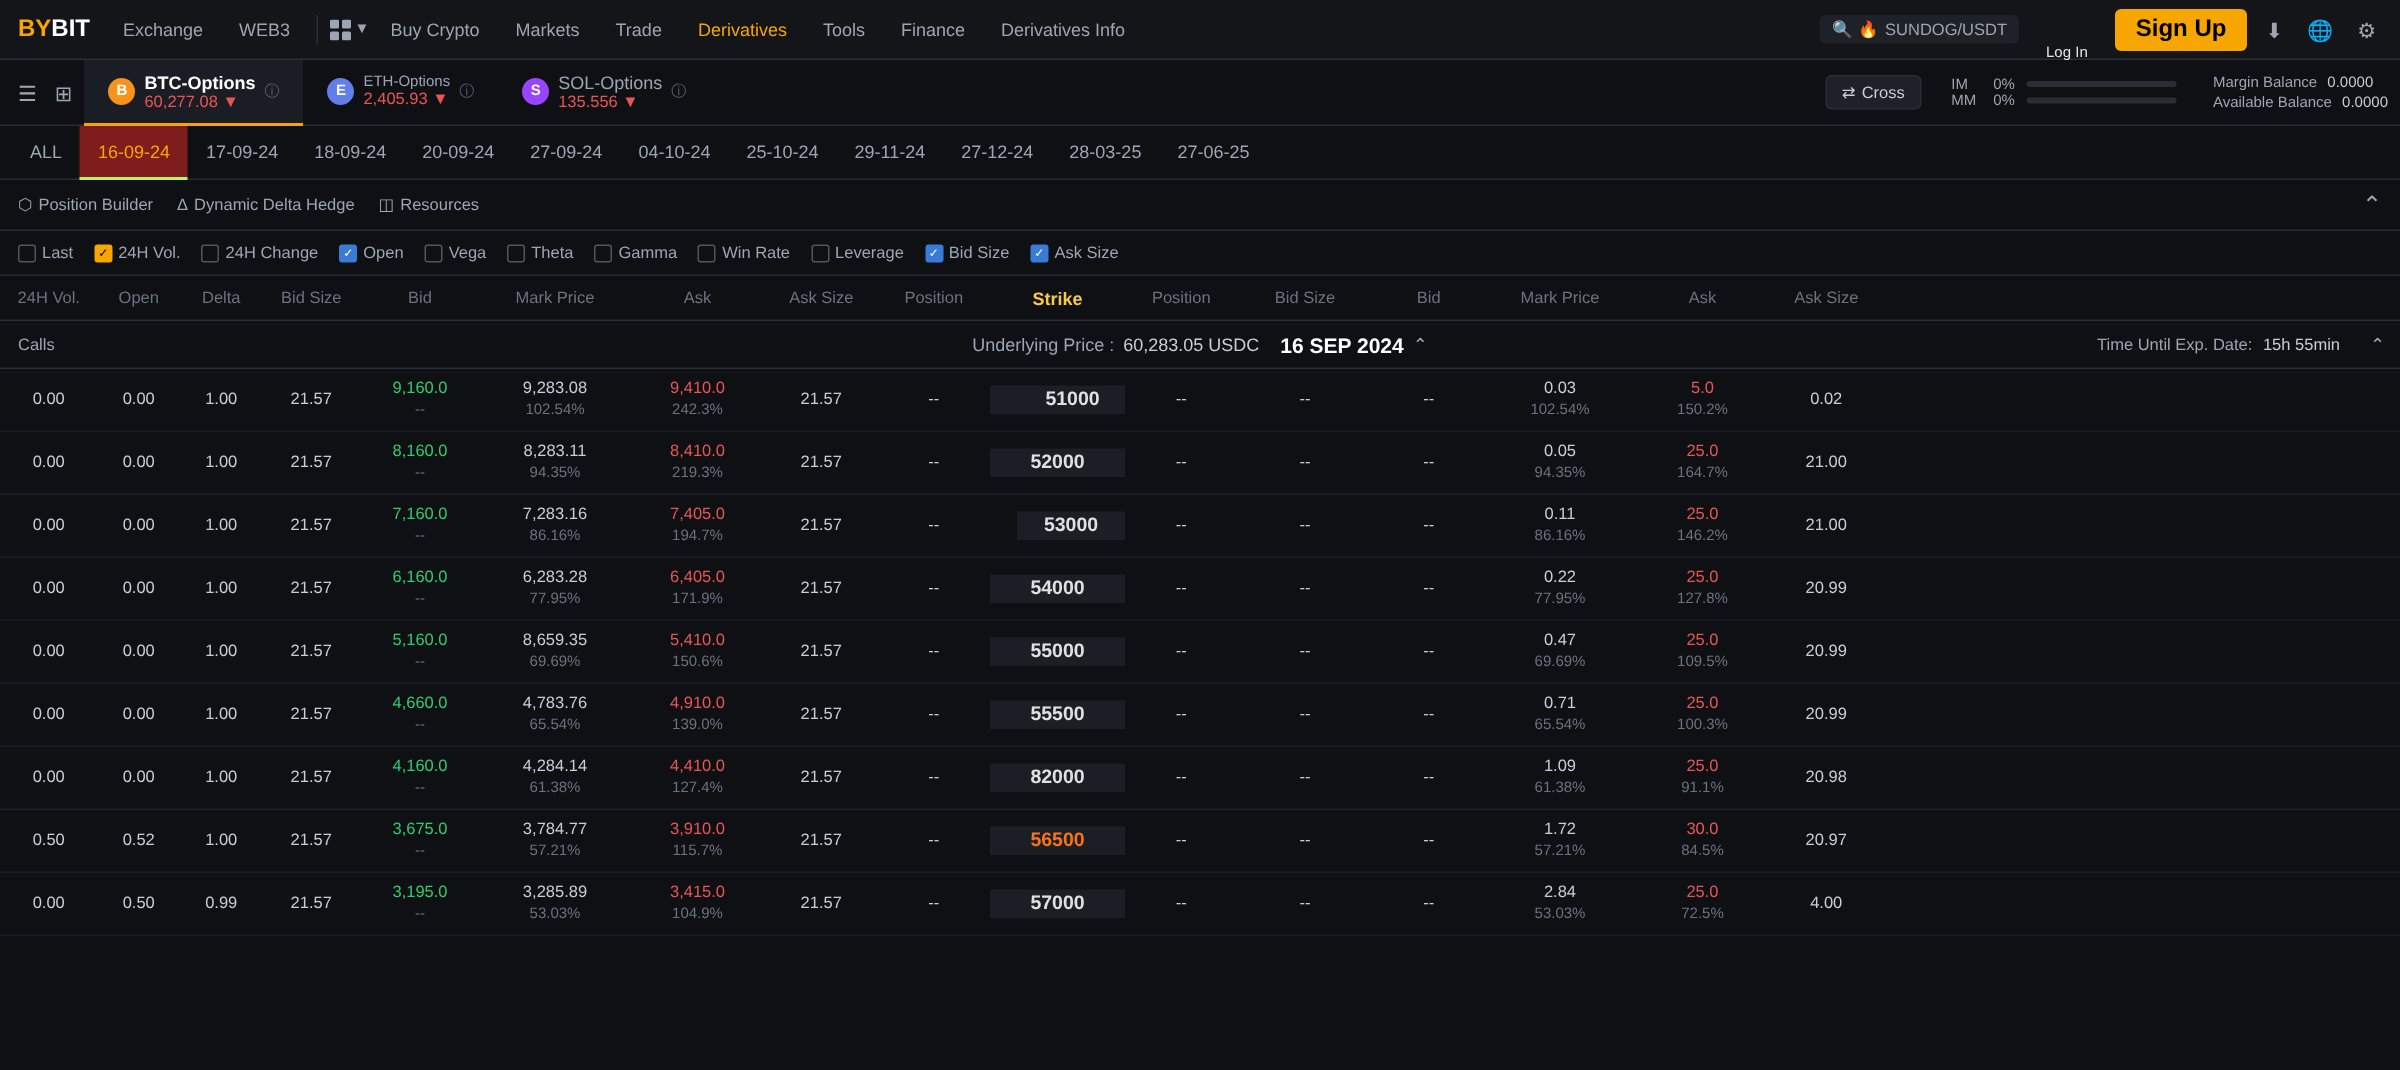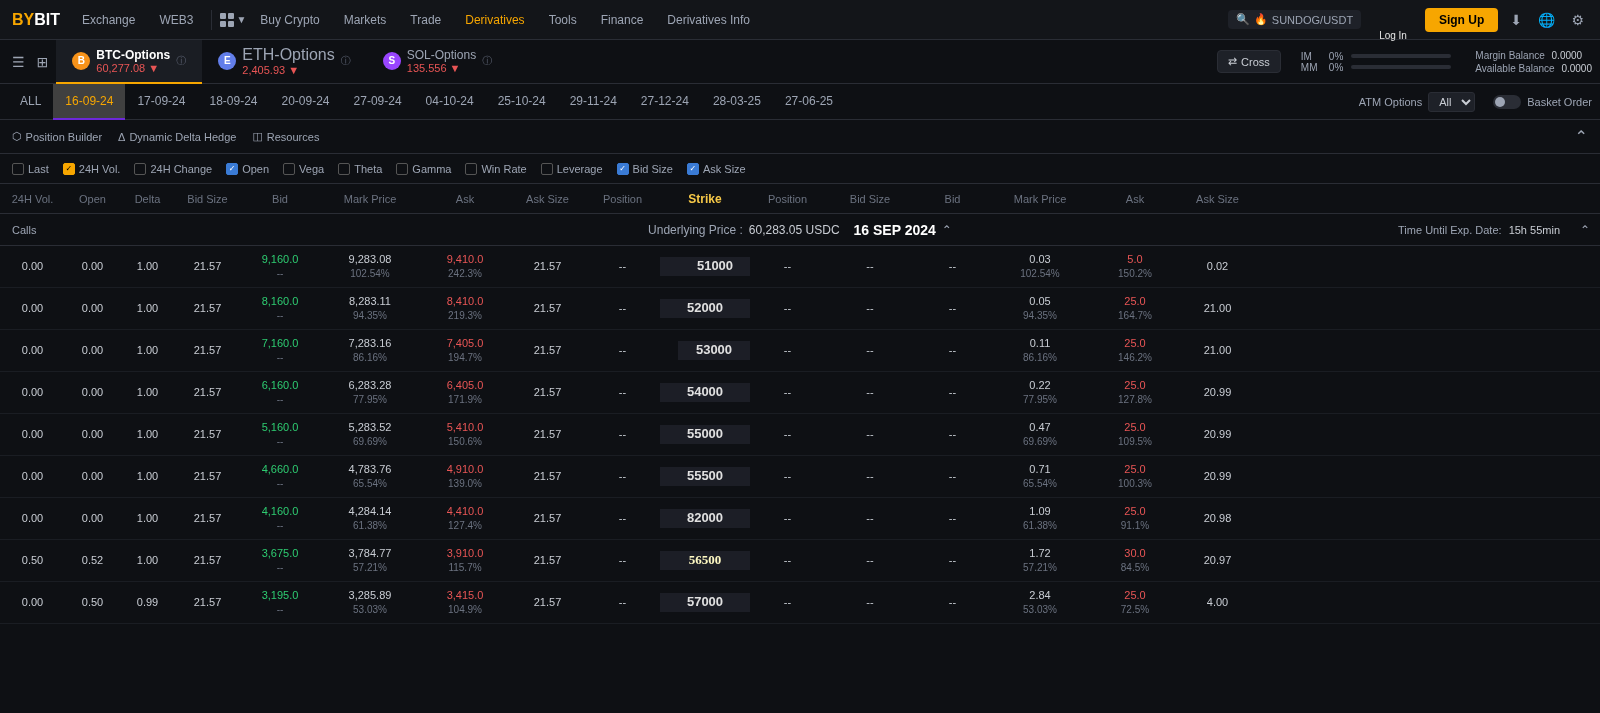--- a/index.html
+++ b/index.html
@@ -8,21 +8,21 @@
     
     .top-nav { display: flex; align-items: center; height: 40px; background: #131519; border-bottom: 1px solid #2a2d35; padding: 0 12px; gap: 4px; }
     .logo { color: #fff; font-weight: 700; font-size: 16px; margin-right: 8px; }
     .logo span { color: #f7a600; }
     .nav-btn { color: #9da5b4; font-size: 12px; padding: 4px 10px; cursor: pointer; border-radius: 4px; background: none; border: none; display: flex; align-items: center; gap: 3px; }
     .nav-divider { width: 1px; height: 20px; background: #2a2d35; margin: 0 4px; }
     .nav-right { margin-left: auto; display: flex; align-items: center; gap: 8px; }
     .search-box { display: flex; align-items: center; background: #1e2128; border-radius: 4px; padding: 3px 8px; gap: 4px; font-size: 11px; color: #9da5b4; }
     .fire-icon { color: #f7a600; }
     .log-in-btn { color: #e5e5e5; font-size: 10px; padding: 4px 10px; cursor: pointer; border: none; background: none; margin-top: 32px; }
-    .sign-up-btn { background: #f7a600; color: #000; font-size: 12px; padding: 5px 14px; border-radius: 4px; cursor: pointer; border: none; font-weight: 600; }
+    .sign-up-btn { background: #f7a600; color: #000; font-size: 16px; padding: 5px 14px; border-radius: 4px; cursor: pointer; border: none; font-weight: 600; }
     .nav-icon { color: #9da5b4; font-size: 14px; cursor: pointer; padding: 4px; }
 
     
     .tabs-row { display: flex; align-items: center; height: 44px; background: #0e1014; border-bottom: 1px solid #2a2d35; padding: 0 8px; gap: 0; }
     .tab-item { display: flex; align-items: center; gap: 6px; padding: 0 16px; height: 44px; cursor: pointer; border-bottom: 2px solid transparent; color: #9da5b4; font-size: 13px; position: relative; }
     .tab-item.active { color: #fff; background: #1a1d23; border-bottom: 2px solid #f7a600; }
     .tab-price { font-size: 11px; color: #e85555; }
     .tab-coin-icon { width: 18px; height: 18px; border-radius: 50%; display: flex; align-items: center; justify-content: center; font-size: 10px; font-weight: 700; }
     .btc-icon { background: #f7931a; color: #fff; }
     .eth-icon { background: #627eea; color: #fff; }
@@ -33,21 +33,21 @@
     .im-mm-row { display: flex; gap: 8px; align-items: center; }
     .im-label { color: #9da5b4; width: 20px; }
     .progress-bar-bg { width: 100px; height: 4px; background: #2a2d35; border-radius: 2px; }
     .progress-bar-fill { height: 100%; background: #2ecc71; border-radius: 2px; }
     .balance-section { margin-left: 16px; font-size: 10px; color: #9da5b4; display: flex; flex-direction: column; gap: 2px; }
 
     
     .date-tabs { display: flex; align-items: center; height: 36px; background: #0e1014; border-bottom: 1px solid #2a2d35; padding: 0 8px; gap: 0; }
     .date-tab { padding: 0 12px; height: 36px; display: flex; align-items: center; cursor: pointer; color: #9da5b4; font-size: 12px; border-bottom: 2px solid transparent; }
     .date-tab.all { color: #9da5b4; }
-    .date-tab.active { color: #f7a600; border-bottom: 2px solid #6d28d9; background: #404040; }
+    .date-tab.active { color: #f7a600; border-bottom: 2px solid #bef264; background: #7f1d1d; }
     .atm-section { margin-left: auto; display: flex; align-items: center; gap: 6px; }
     .atm-label { color: #9da5b4; font-size: 11px; }
     .atm-select { background: #1e2128; border: 1px solid #2a2d35; color: #c9cdd4; font-size: 11px; padding: 2px 6px; border-radius: 3px; cursor: pointer; }
     .basket-toggle { display: flex; align-items: center; gap: 6px; font-size: 11px; color: #9da5b4; margin-left: 12px; cursor: pointer; }
     .toggle-switch { width: 28px; height: 14px; background: #2a2d35; border-radius: 7px; position: relative; }
     .toggle-knob { width: 10px; height: 10px; background: #9da5b4; border-radius: 50%; position: absolute; top: 2px; left: 2px; }
 
     
     .tools-row { display: flex; align-items: center; height: 34px; background: #0e1014; border-bottom: 1px solid #2a2d35; padding: 0 12px; gap: 16px; }
     .tool-btn { display: flex; align-items: center; gap: 4px; color: #9da5b4; font-size: 11px; cursor: pointer; }
@@ -137,21 +137,21 @@
     <div>
       <div style="font-size:12px;color:#fff;font-weight:600;">BTC-Options</div>
       <div class="tab-price"><span>60,277.08</span> ▼</div>
     </div>
     <span class="info-icon">ⓘ</span>
   </div>
 
   <div class="tab-item">
     <div class="tab-coin-icon eth-icon">E</div>
     <div>
-      <div style="font-size:16px;color:#9da5b4;">ETH-Options</div>
+      <div style="font-size:10px;color:#9da5b4;">ETH-Options</div>
       <div class="tab-price"><span>2,405.93</span> ▼</div>
     </div>
     <span class="info-icon">ⓘ</span>
   </div>
 
   <div class="tab-item">
     <div class="tab-coin-icon sol-icon">S</div>
     <div>
       <div style="font-size:12px;color:#9da5b4;">SOL-Options</div>
       <div class="tab-price"><span>135.556</span> ▼</div>
@@ -202,32 +202,20 @@
   <div class="date-tab">18-09-24</div>
   <div class="date-tab">20-09-24</div>
   <div class="date-tab">27-09-24</div>
   <div class="date-tab">04-10-24</div>
   <div class="date-tab">25-10-24</div>
   <div class="date-tab">29-11-24</div>
   <div class="date-tab">27-12-24</div>
   <div class="date-tab">28-03-25</div>
   <div class="date-tab">27-06-25</div>
 
-  <div class="atm-section">
-    <span class="atm-label">ATM Options</span>
-    <select class="atm-select">
-      <option>All</option>
-    </select>
-    <div class="basket-toggle">
-      <div class="toggle-switch">
-        <div class="toggle-knob"></div>
-      </div>
-      <span>Basket Order</span>
-    </div>
-  </div>
 </div>
 
 <div class="tools-row">
   <div class="tool-btn">
     <span>⬡</span>
     <span>Position Builder</span>
   </div>
   <div class="tool-btn">
     <span>Δ</span>
     <span>Dynamic Delta Hedge</span>
@@ -501,21 +489,21 @@
     <div class="cell">1.00</div>
     <div class="cell">21.57</div>
     <div class="cell green">
       <div class="cell-two-line">
         <span>5,160.0</span>
         <span class="cell-sub">--</span>
       </div>
     </div>
     <div class="cell">
       <div class="cell-two-line">
-        <span>5,283.52</span>
+        <span>8,659.35</span>
         <span class="cell-sub">69.69%</span>
       </div>
     </div>
     <div class="cell red">
       <div class="cell-two-line">
         <span>5,410.0</span>
         <span class="cell-sub">150.6%</span>
       </div>
     </div>
     <div class="cell">21.57</div>
@@ -642,21 +630,21 @@
       </div>
     </div>
     <div class="cell red">
       <div class="cell-two-line">
         <span>3,910.0</span>
         <span class="cell-sub">115.7%</span>
       </div>
     </div>
     <div class="cell">21.57</div>
     <div class="cell">--</div>
-    <div class="cell strike" style="background:#1c1e26;font-size:13px;font-weight:700;color:#fef9c3;font-family:Liberation Serif, serif;">56500</div>
+    <div class="cell strike" style="background:#1c1e26;font-size:13px;font-weight:700;color:#f97316;">56500</div>
     <div class="cell">--</div>
     <div class="cell">--</div>
     <div class="cell">--</div>
     <div class="cell">
       <div class="cell-two-line">
         <span>1.72</span>
         <span class="cell-sub">57.21%</span>
       </div>
     </div>
     <div class="cell red">

